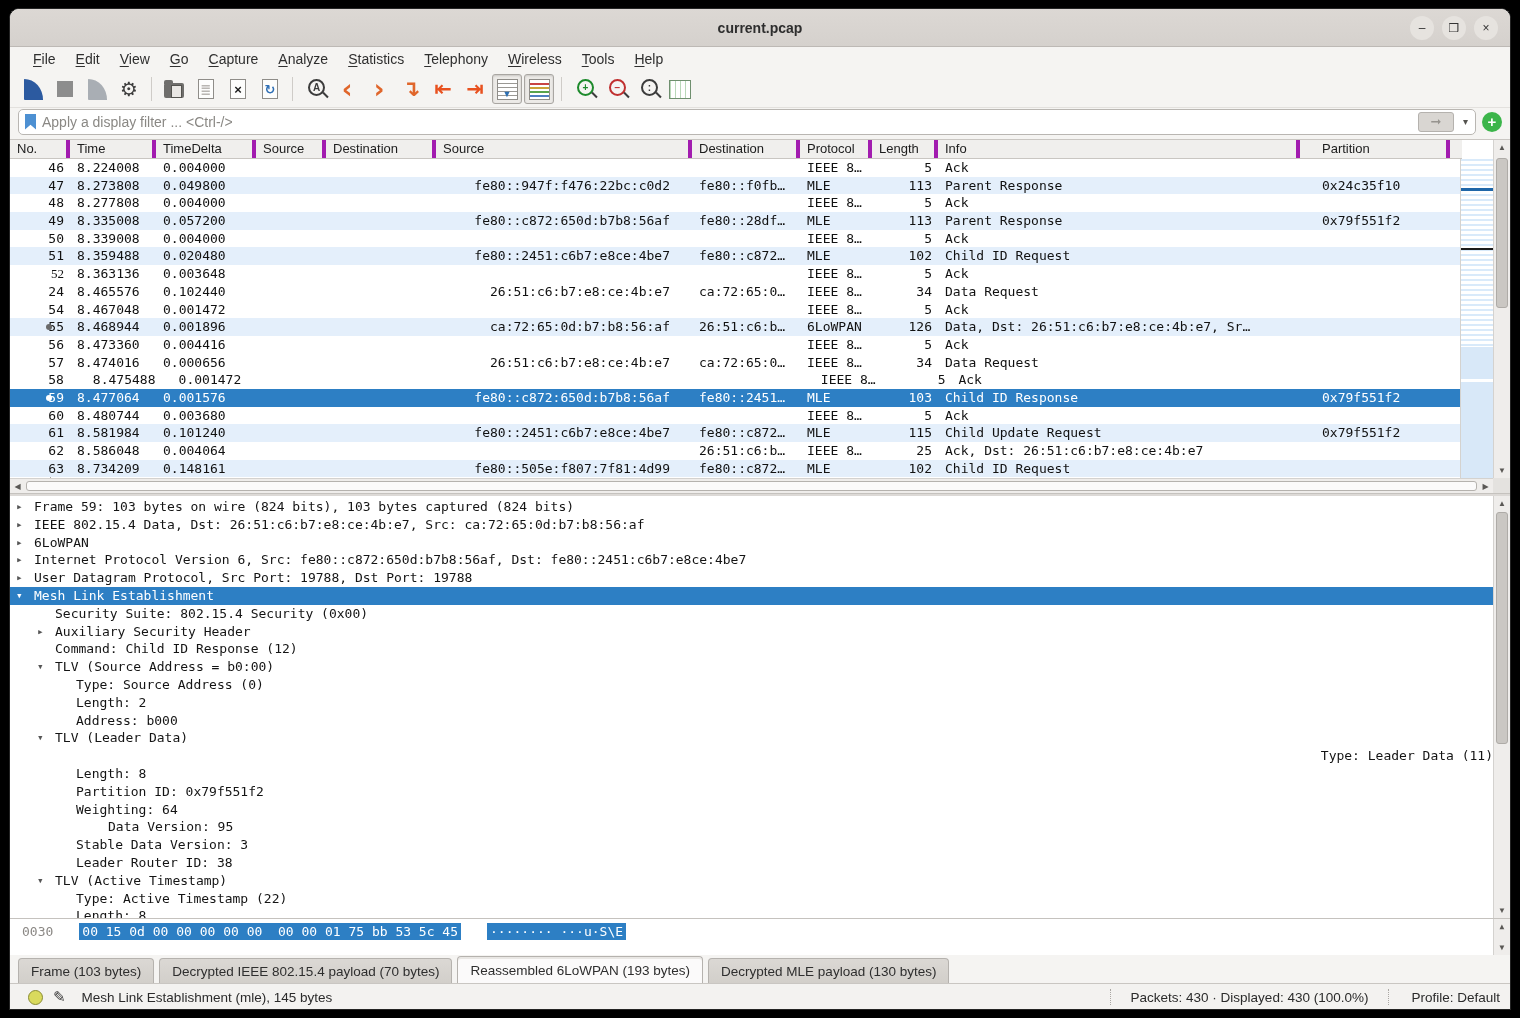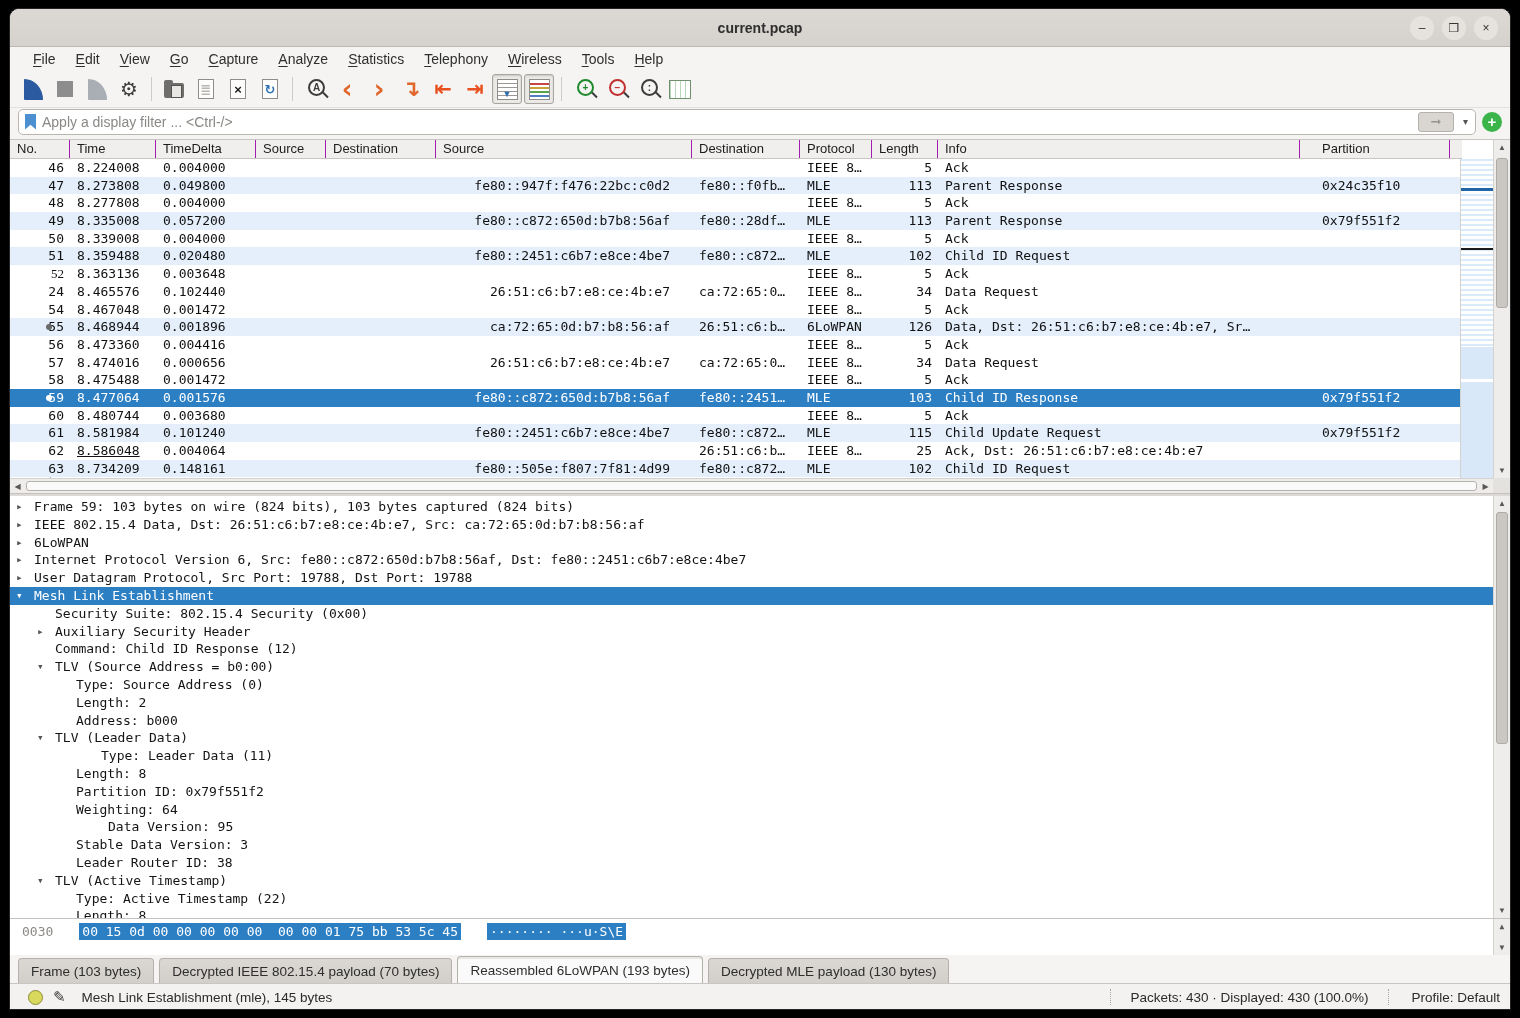--- a/index.html
+++ b/index.html
@@ -73,21 +73,21 @@
               color:#97948f; font-size:13px; font-weight:bold; display:flex; align-items:center; justify-content:center; }
   .fcaret { color:#55534f; font-size:10px; padding:0 3px; }
   .addbtn { width:20px; height:20px; border-radius:50%; background:#3bb54a; color:#fff;
             font-size:15px; font-weight:bold; display:flex; align-items:center; justify-content:center; line-height:1; }
 
   
   .packetarea { height:354px; position:relative; background:#fff; flex:0 0 auto;
                 border-top:1px solid #c9c6c2; }
   .phead { display:flex; height:19px; background:#f0efed; border-bottom:1px solid #c9c6c2;
            font-size:13px; color:#1c1c1c; width:1452px; }
-  .phcell { border-right:1px solid #a21caf; padding:1px 0 0 7px; white-space:nowrap; overflow:hidden; }
+  .phcell { border-right:4px solid #a21caf; padding:1px 0 0 7px; white-space:nowrap; overflow:hidden; }
   .prows { position:relative; height:319px; overflow:hidden; width:1452px;
            font-family:"DejaVu Sans Mono",monospace; font-size:13px; color:#111; }
   .prow { display:flex; height:17.7px; line-height:17.7px; white-space:nowrap; position:relative; }
   .prow.w { background:#fff; } .prow.b { background:#e4effb; }
   .prow.sel { background:#2d7fc4; color:#fff; }
   .pcell { overflow:hidden; white-space:nowrap; padding-left:7px; }
   .pcell.r { text-align:right; padding-right:6px; padding-left:0; }
   .dashline { position:absolute; left:40px; top:17px; bottom:0; width:0;
               border-left:1px dashed #a9a7a3; }
   .mark { position:absolute; left:36px; top:6px; width:6px; height:6px; border-radius:50%; background:#6a6a6a; }
@@ -440,21 +440,21 @@
           <div class="pcell" style="width: 110px;"></div>
           <div class="pcell r" style="width: 256px; padding-right: 22px;">26:51:c6:b7:e8:ce:4b:e7</div>
           <div class="pcell" style="width: 108px;">ca:72:65:0…</div>
           <div class="pcell" style="width: 72px;">IEEE 8…</div>
           <div class="pcell r" style="width: 66px;">34</div>
           <div class="pcell" style="width: 362px;">Data Request</div>
           <div class="pcell" style="width: 150px; padding-left: 22px;"></div>
         </div>
         <div class="prow w">
           <div class="pcell r" style="width: 60px;">58</div>
-          <div class="pcell" style="width: 86px;">8.475488</div>
+          <div class="pcell" style="width: 86px; margin-left: 16px;">8.475488</div>
           <div class="pcell" style="width: 100px;">0.001472</div>
           <div class="pcell" style="width: 70px;"></div>
           <div class="pcell" style="width: 110px;"></div>
           <div class="pcell r" style="width: 256px; padding-right: 22px;"></div>
           <div class="pcell" style="width: 108px;"></div>
           <div class="pcell" style="width: 72px;">IEEE 8…</div>
           <div class="pcell r" style="width: 66px;">5</div>
           <div class="pcell" style="width: 362px;">Ack</div>
           <div class="pcell" style="width: 150px; padding-left: 22px;"></div>
         </div>
@@ -493,21 +493,21 @@
           <div class="pcell" style="width: 110px;"></div>
           <div class="pcell r" style="width: 256px; padding-right: 22px;">fe80::2451:c6b7:e8ce:4be7</div>
           <div class="pcell" style="width: 108px;">fe80::c872…</div>
           <div class="pcell" style="width: 72px;">MLE</div>
           <div class="pcell r" style="width: 66px;">115</div>
           <div class="pcell" style="width: 362px;">Child Update Request</div>
           <div class="pcell" style="width: 150px; padding-left: 22px;">0x79f551f2</div>
         </div>
         <div class="prow w">
           <div class="pcell r" style="width: 60px;">62</div>
-          <div class="pcell" style="width: 86px; text-decoration: underline;">8.586048</div>
+          <div class="pcell" style="width: 86px;">8.586048</div>
           <div class="pcell" style="width: 100px;">0.004064</div>
           <div class="pcell" style="width: 70px;"></div>
           <div class="pcell" style="width: 110px;"></div>
           <div class="pcell r" style="width: 256px; padding-right: 22px;"></div>
           <div class="pcell" style="width: 108px;">26:51:c6:b…</div>
           <div class="pcell" style="width: 72px;">IEEE 8…</div>
           <div class="pcell r" style="width: 66px;">25</div>
           <div class="pcell" style="width: 362px;">Ack, Dst: 26:51:c6:b7:e8:ce:4b:e7</div>
           <div class="pcell" style="width: 150px; padding-left: 22px;"></div>
         </div>
@@ -556,21 +556,21 @@
         <div class="trow" style="padding-left: 24px;"><span class="arr" style="left: 6px;">▸</span><span>User Datagram Protocol, Src Port: 19788, Dst Port: 19788</span></div>
         <div class="trow sel" style="padding-left: 24px;"><span class="arr" style="left: 6px;">▾</span><span>Mesh Link Establishment</span></div>
         <div class="trow" style="padding-left: 45px;"><span>Security Suite: 802.15.4 Security (0x00)</span></div>
         <div class="trow" style="padding-left: 45px;"><span class="arr" style="left: 27px;">▸</span><span>Auxiliary Security Header</span></div>
         <div class="trow" style="padding-left: 45px;"><span>Command: Child ID Response (12)</span></div>
         <div class="trow" style="padding-left: 45px;"><span class="arr" style="left: 27px;">▾</span><span>TLV (Source Address = b0:00)</span></div>
         <div class="trow" style="padding-left: 66px;"><span>Type: Source Address (0)</span></div>
         <div class="trow" style="padding-left: 66px;"><span>Length: 2</span></div>
         <div class="trow" style="padding-left: 66px;"><span>Address: b000</span></div>
         <div class="trow" style="padding-left: 45px;"><span class="arr" style="left: 27px;">▾</span><span>TLV (Leader Data)</span></div>
-        <div class="trow" style="padding-left: 91px;"><span>Type: Leader Data (11)</span></div>
+        <div class="trow" style="padding-left: 91px; text-align: right;"><span>Type: Leader Data (11)</span></div>
         <div class="trow" style="padding-left: 66px;"><span>Length: 8</span></div>
         <div class="trow" style="padding-left: 66px;"><span>Partition ID: 0x79f551f2</span></div>
         <div class="trow" style="padding-left: 66px;"><span>Weighting: 64</span></div>
         <div class="trow" style="padding-left: 98px;"><span>Data Version: 95</span></div>
         <div class="trow" style="padding-left: 66px;"><span>Stable Data Version: 3</span></div>
         <div class="trow" style="padding-left: 66px;"><span>Leader Router ID: 38</span></div>
         <div class="trow" style="padding-left: 45px;"><span class="arr" style="left: 27px;">▾</span><span>TLV (Active Timestamp)</span></div>
         <div class="trow" style="padding-left: 66px;"><span>Type: Active Timestamp (22)</span></div>
         <div class="trow" style="padding-left: 66px;"><span>Length: 8</span></div>
       </div>

